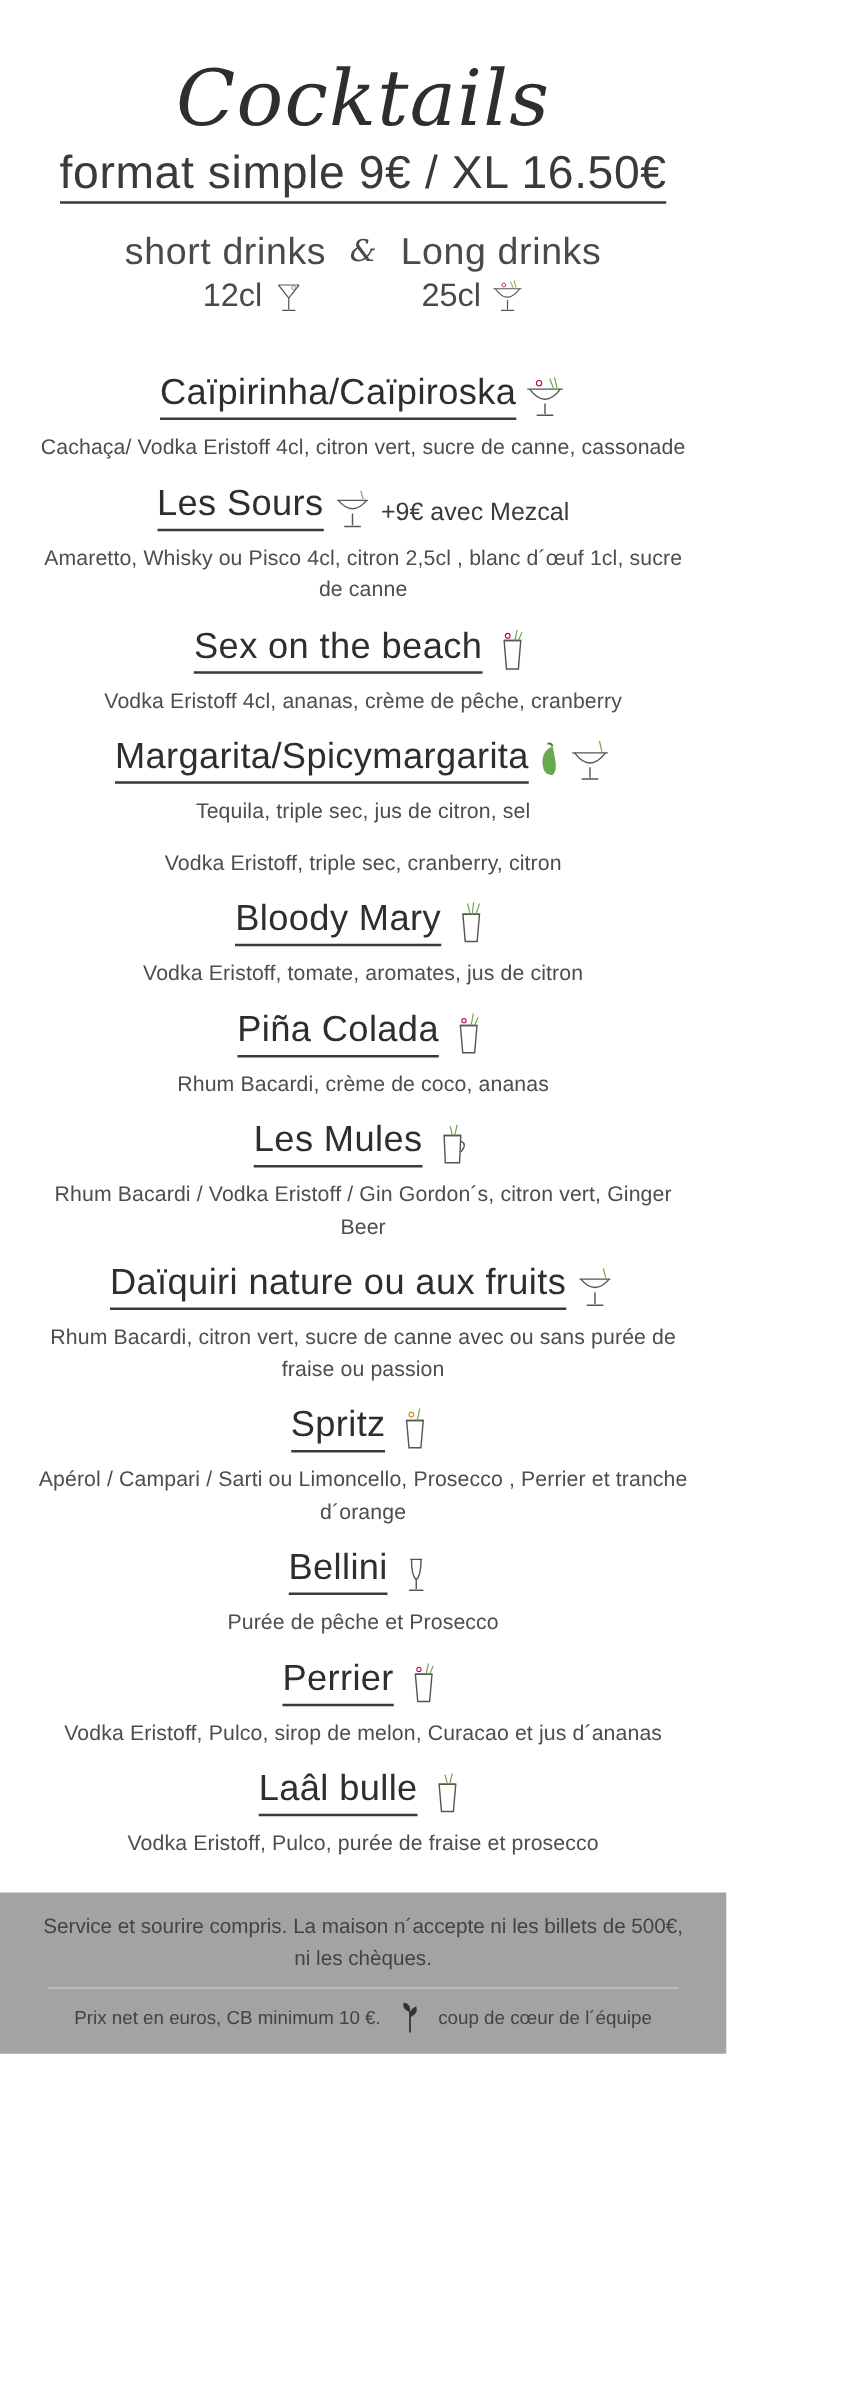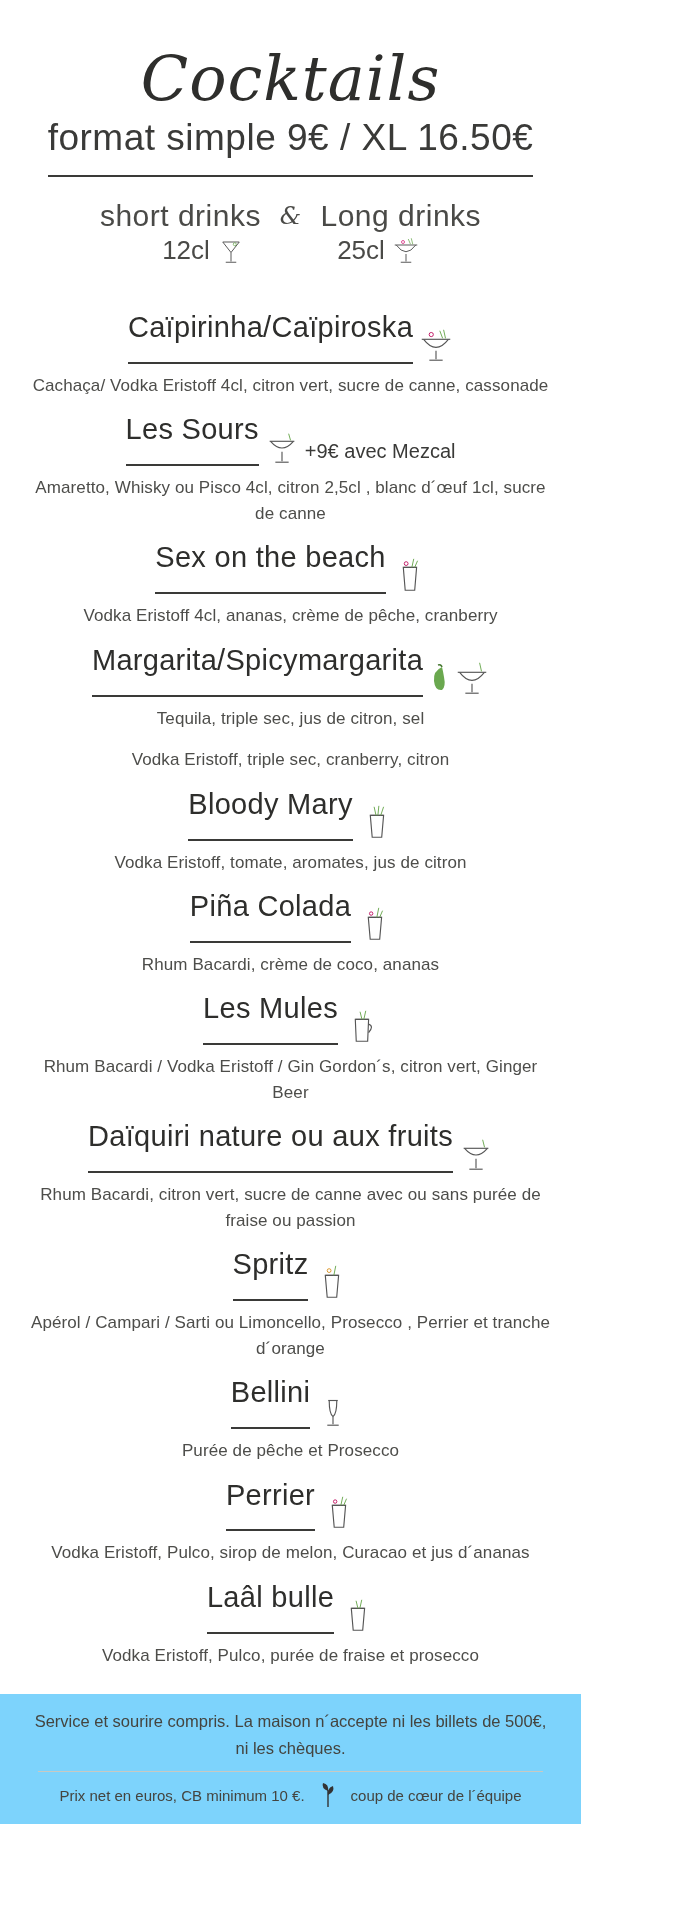--- a/index.html
+++ b/index.html
@@ -39,21 +39,21 @@
     text-align: center;
     font-size: 37px;
     color: #3a3a38;
     letter-spacing: 0.5px;
     margin: 6px 0 0 0;
     font-family: "Liberation Sans", sans-serif;
     font-weight: 300;
   }
   .format-line .u {
     border-bottom: 2px solid #3a3a38;
-    padding-bottom: 16px;
+    padding-bottom: 2px;
     display: inline-block;
   }
   .subhead {
     text-align: center;
     font-size: 30px;
     color: #4a4a47;
     margin-top: 22px;
     font-weight: 300;
     letter-spacing: 0.5px;
   }
@@ -94,21 +94,21 @@
     display: flex;
     justify-content: center;
     align-items: flex-end;
     gap: 6px;
   }
   .drink-name {
     font-size: 29px;
     color: #2e2e2c;
     font-weight: 300;
     border-bottom: 2px solid #3a3a38;
-    padding-bottom: 18px;
+    padding-bottom: 3px;
     letter-spacing: 0.3px;
     line-height: 1.1;
   }
   .drink-extra {
     font-size: 20px;
     color: #3a3a38;
     padding-bottom: 3px;
     font-weight: 300;
   }
   .drink-desc {
@@ -137,21 +137,21 @@
     display: inline-block;
     width: 20px;
     height: 34px;
     flex: 0 0 auto;
   }
   .chili svg { display:block; width:100%; height:100%; }
 
   
   .footer {
     margin-top: 26px;
-    background: #7dd3fc;
+    background: #a3a3a3;
     padding: 14px 10px 16px 10px;
     text-align: center;
   }
   .footer-line {
     font-size: 16.5px;
     color: #44443f;
     line-height: 1.6;
     font-weight: 300;
   }
   .footer-sep {

